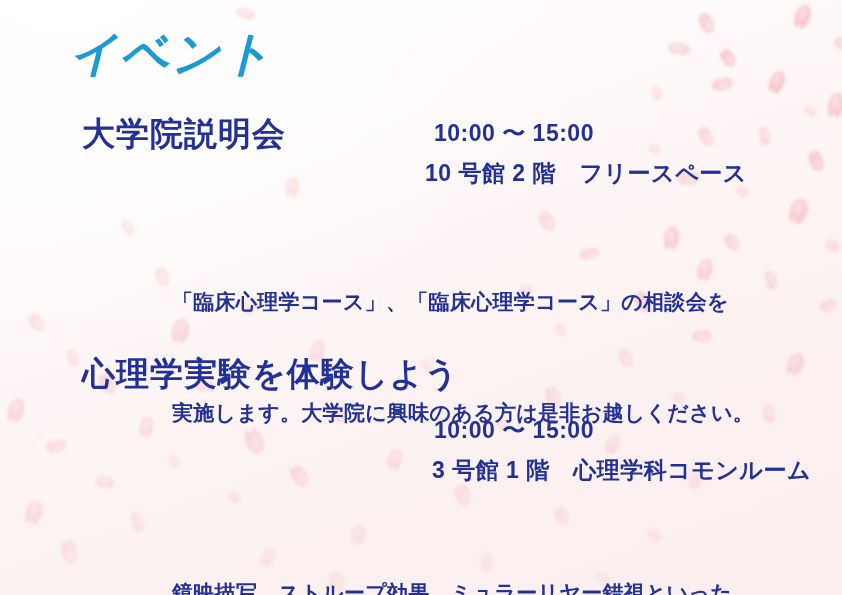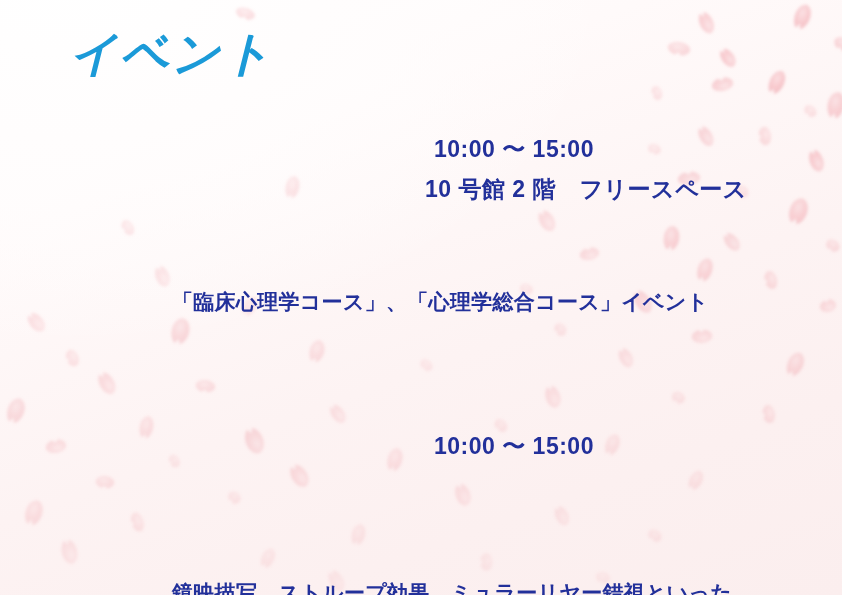--- a/index.html
+++ b/index.html
@@ -65,21 +65,20 @@
   .sec-heading-1 { left: 82px; top: 115px; }
   .sec-heading-2 { left: 82px; top: 355px; }
 
   
   .info-line {
     color: #22309a;
     font-size: 23px;
     font-weight: bold;
     line-height: 1.2;
     letter-spacing: 0.5px;
-    margin-top: 16px;
   }
   .info-1-time  { left: 434px; top: 120px; }
   .info-1-place { left: 425px; top: 160px; }
   .info-2-time  { left: 434px; top: 417px; }
   .info-2-place { left: 432px; top: 457px; }
 
   
   .body-block {
     color: #22309a;
     font-size: 21px;
@@ -188,32 +187,36 @@
           <use xlink:href="#petalShape" transform="translate(336.5,581) rotate(150) scale(0.722,1.100)" opacity="0.16"></use>
           <use xlink:href="#petalShape" transform="translate(603,577.5) rotate(20) scale(0.778,0.550)" opacity="0.14"></use>
         </g>
     </svg>
   </div>
 
   <div id="content">
 
     <div class="abs poster-title">イベント</div>
 
+    <div class="abs sec-heading sec-heading-1">大学院説明会</div>
 
     <div class="abs info-line info-1-time">10:00 〜 15:00</div>
 
     <div class="abs info-line info-1-place">10 号館 2 階　フリースペース</div>
 
     <div class="abs body-block body-1">
-      <span class="line">「臨床心理学コース」、「心理学総合コース」イベント</span>
+      <span class="line">「臨床心理学コース」、「臨床心理学コース」の相談会を</span>
+      <span class="line">実施します。大学院に興味のある方は是非お越しください。</span>
     </div>
 
+    <div class="abs sec-heading sec-heading-2">心理学実験を体験しよう</div>
 
     <div class="abs info-line info-2-time">10:00 〜 15:00</div>
 
+    <div class="abs info-line info-2-place">3 号館 1 階　心理学科コモンルーム</div>
 
     <div class="abs body-block body-2">
       <span class="line">鏡映描写、ストループ効果、ミュラーリヤー錯視といった</span>
       
     </div>
 
   </div>
 </div>
 
 </body></html>

